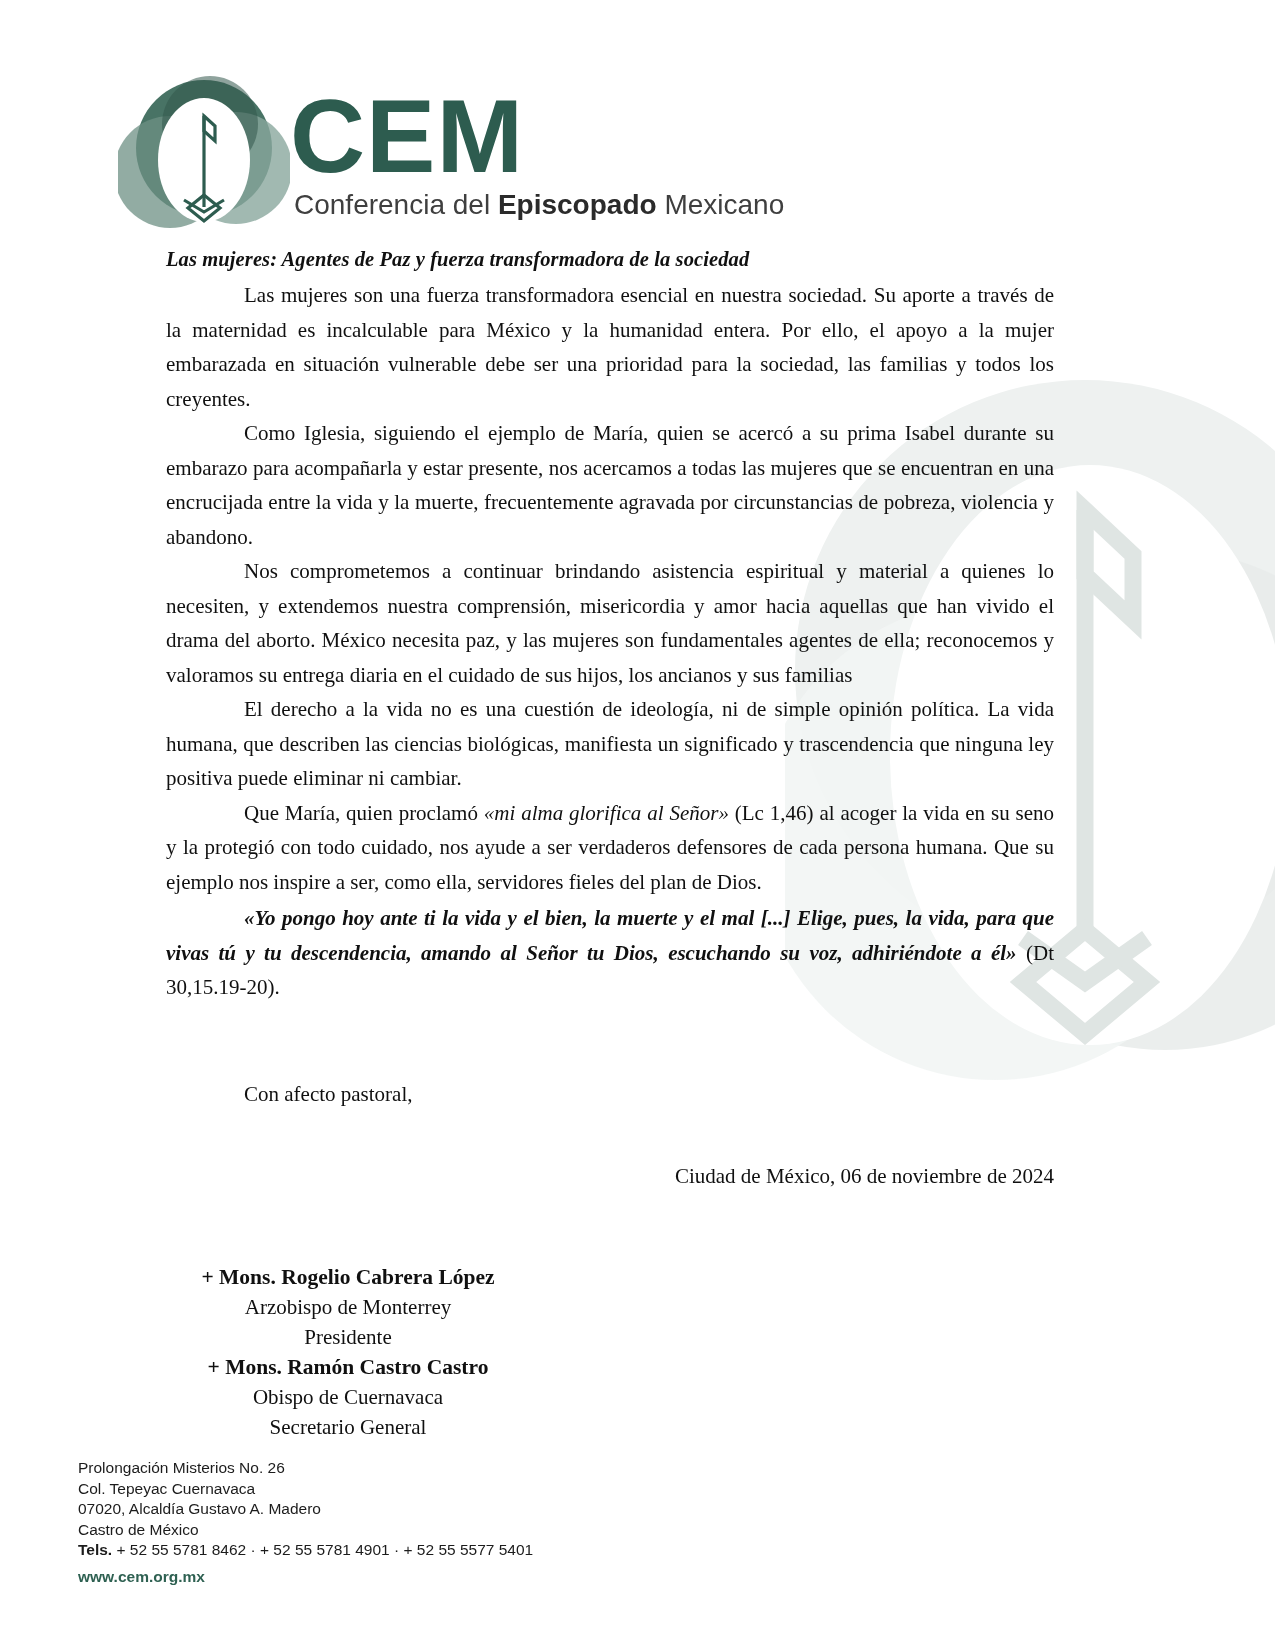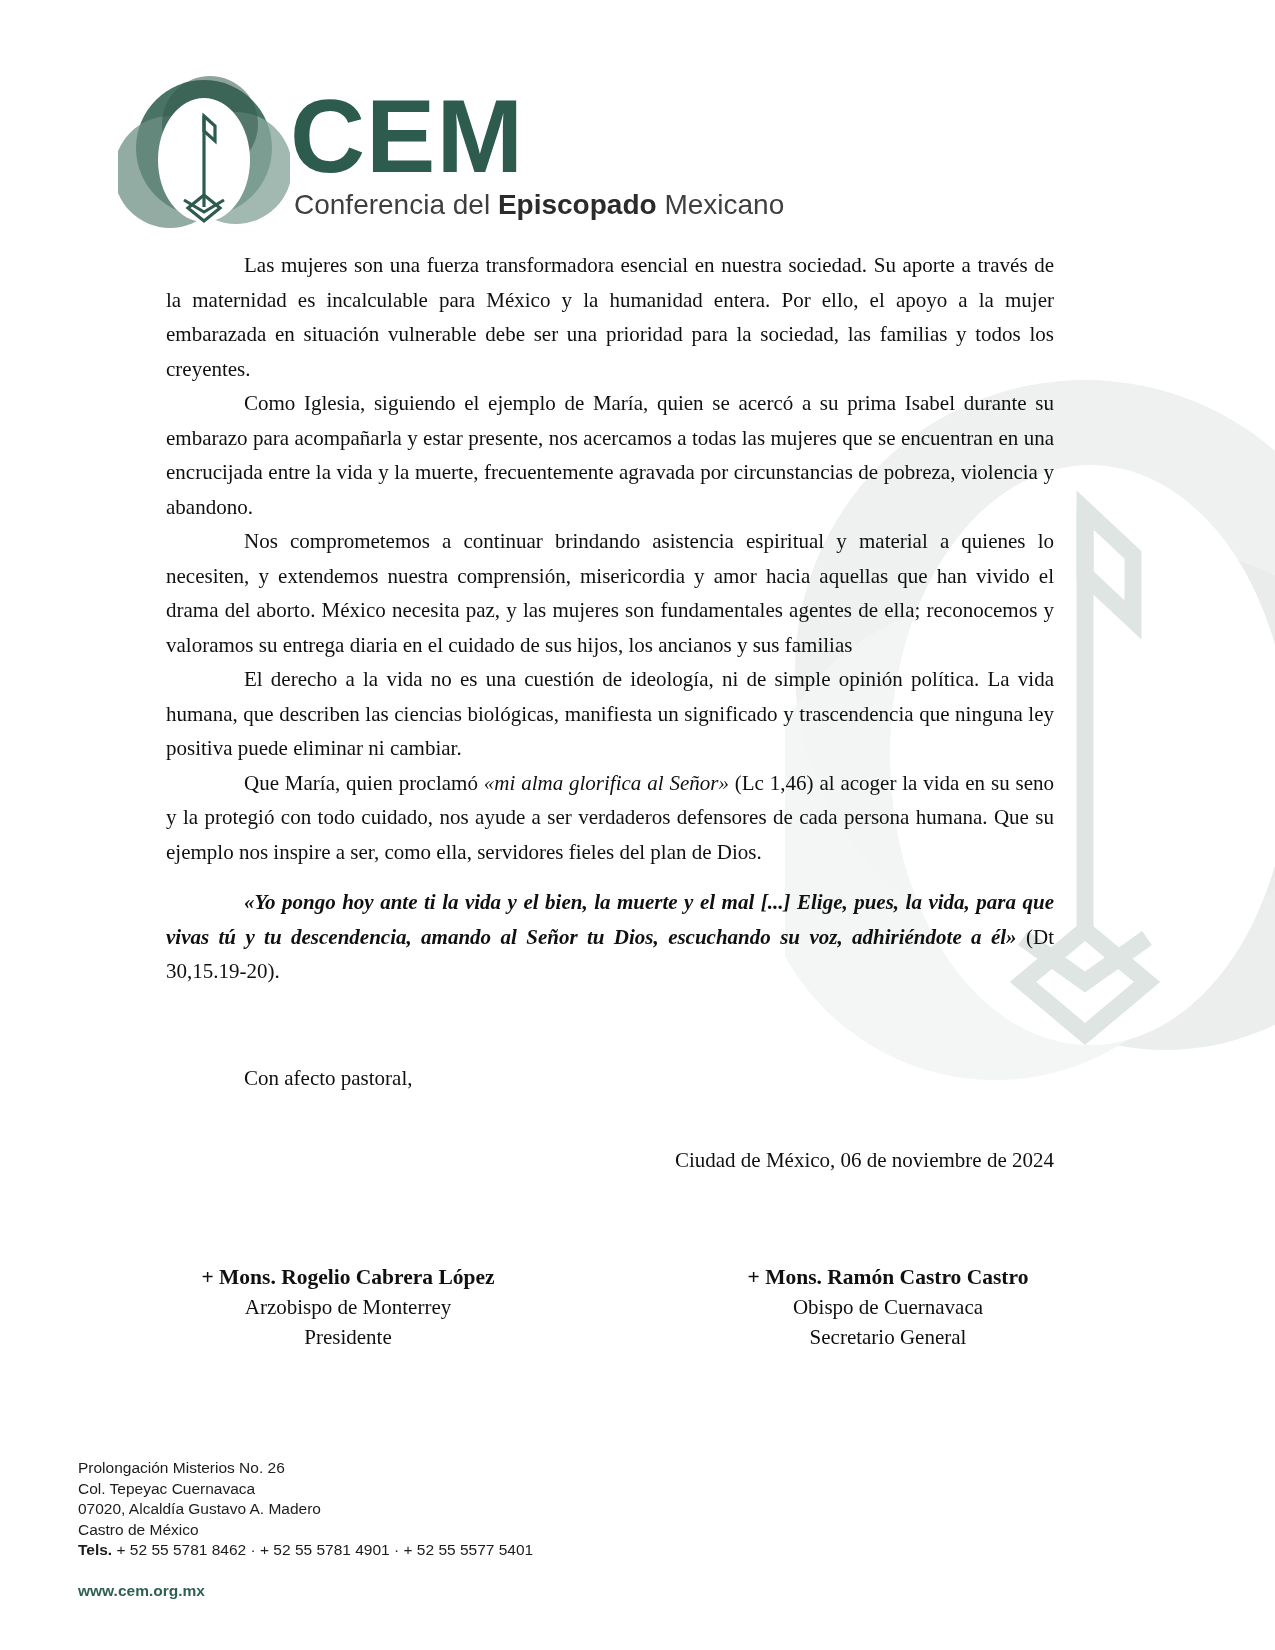--- a/index.html
+++ b/index.html
@@ -41,57 +41,57 @@
     font-size:21px;
     line-height:34.5px;
     text-indent:78px;
     margin-bottom:0px;
   }
   p.quote-par {
     text-align:justify;
     font-size:21px;
     line-height:34.5px;
     text-indent:78px;
-    margin-top:16px;
+    margin-top:2px;
   }
   .q-em { font-weight:bold; font-style:italic; }
   .it { font-style:italic;margin-top:40px; }
 
   .closing {
     font-size:21px; line-height:34px;
     text-indent:78px; margin-top:72px;
   }
   .dateline {
     font-size:21px; line-height:34px;
     text-align:right; margin-top:48px;
   }
 
   
   #signatures {
     position:absolute; left:118px; top:1262px;
     width:1000px; z-index:2;
-    display:flex; justify-content:space-between;
+    display:flex; justify-content:space-between;flex-direction:column;
   }
   .sig-col { width:460px; text-align:center; }
   .sig-name {
     font-weight:bold; font-size:21.5px; line-height:30px;
     white-space:nowrap;
   }
   .sig-role { font-size:21px; line-height:30px; }
 
   
   #footer {
     position:absolute; left:78px; top:1458px;
     z-index:3;
     font-family:"Liberation Sans", sans-serif;
     font-size:15.5px; line-height:20.5px; color:#1c1c1c;
   }
   #footer .b { font-weight:bold; }
   #footer-url {
-    font-weight:bold; color:#2f6152; margin-top:20px; display:block;
+    font-weight:bold; color:#2f6152; margin-top:6px; display:block;
   }
 </style>
 </head>
 <body>
 
 <svg id="watermark" viewBox="0 0 620 820">
   <circle cx="300" cy="300" r="290" fill="#eef1f0"></circle>
   <circle cx="380" cy="430" r="250" fill="#e7ebea" opacity="0.85"></circle>
   <circle cx="210" cy="470" r="240" fill="#f2f5f4" opacity="0.9"></circle>
   <ellipse cx="305" cy="385" rx="200" ry="290" fill="#ffffff"></ellipse>
@@ -122,20 +122,21 @@
   <svg id="logo-word" viewBox="0 0 520 150">
     <text x="2" y="95" font-family="Liberation Sans, sans-serif" font-size="104" font-weight="bold" fill="#2d5c4f" letter-spacing="1">CEM</text>
     <text x="6" y="137" font-family="Liberation Sans, sans-serif" font-size="28" fill="#3f3f3f">
       <tspan>Conferencia del </tspan><tspan font-weight="bold" fill="#2b2b2b">Episcopado </tspan><tspan>Mexicano</tspan>
     </text>
   </svg>
 </div>
 
 <div id="content">
 
+  <div class="doc-title">Las mujeres: Agentes de Paz y fuerza transformadora de la sociedad</div>
 
   <p class="body-par">Las mujeres son una fuerza transformadora esencial en nuestra sociedad. Su aporte a través de la maternidad es incalculable para México y la humanidad entera. Por ello, el apoyo a la mujer embarazada en situación vulnerable debe ser una prioridad para la sociedad, las familias y todos los creyentes.</p>
   <p class="body-par">Como Iglesia, siguiendo el ejemplo de María, quien se acercó a su prima Isabel durante su embarazo para acompañarla y estar presente, nos acercamos a todas las mujeres que se encuentran en una encrucijada entre la vida y la muerte, frecuentemente agravada por circunstancias de pobreza, violencia y abandono.</p>
   <p class="body-par">Nos comprometemos a continuar brindando asistencia espiritual y material a quienes lo necesiten, y extendemos nuestra comprensión, misericordia y amor hacia aquellas que han vivido el drama del aborto. México necesita paz, y las mujeres son fundamentales agentes de ella; reconocemos y valoramos su entrega diaria en el cuidado de sus hijos, los ancianos y sus familias</p>
   <p class="body-par">El derecho a la vida no es una cuestión de ideología, ni de simple opinión política. La vida humana, que describen las ciencias biológicas, manifiesta un significado y trascendencia que ninguna ley positiva puede eliminar ni cambiar.</p>
 
   <p class="body-par"><span>Que María, quien proclamó </span><span class="it">«mi alma glorifica al Señor»</span><span> (Lc 1,46) al acoger la vida en su seno y la protegió con todo cuidado, nos ayude a ser verdaderos defensores de cada persona humana. Que su ejemplo nos inspire a ser, como ella, servidores fieles del plan de Dios.</span></p>
 
   <p class="quote-par"><span class="q-em">«Yo pongo hoy ante ti la vida y el bien, la muerte y el mal [...] Elige, pues, la vida, para que vivas tú y tu descendencia, amando al Señor tu Dios, escuchando su voz, adhiriéndote a él»</span><span> (Dt 30,15.19-20).</span></p>
 

